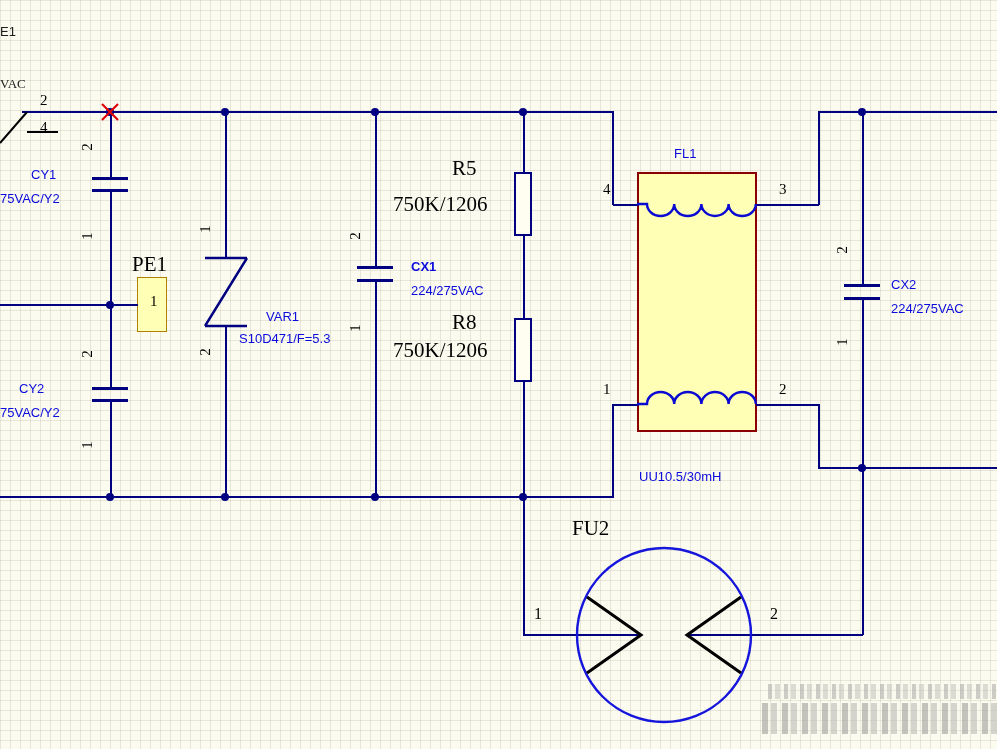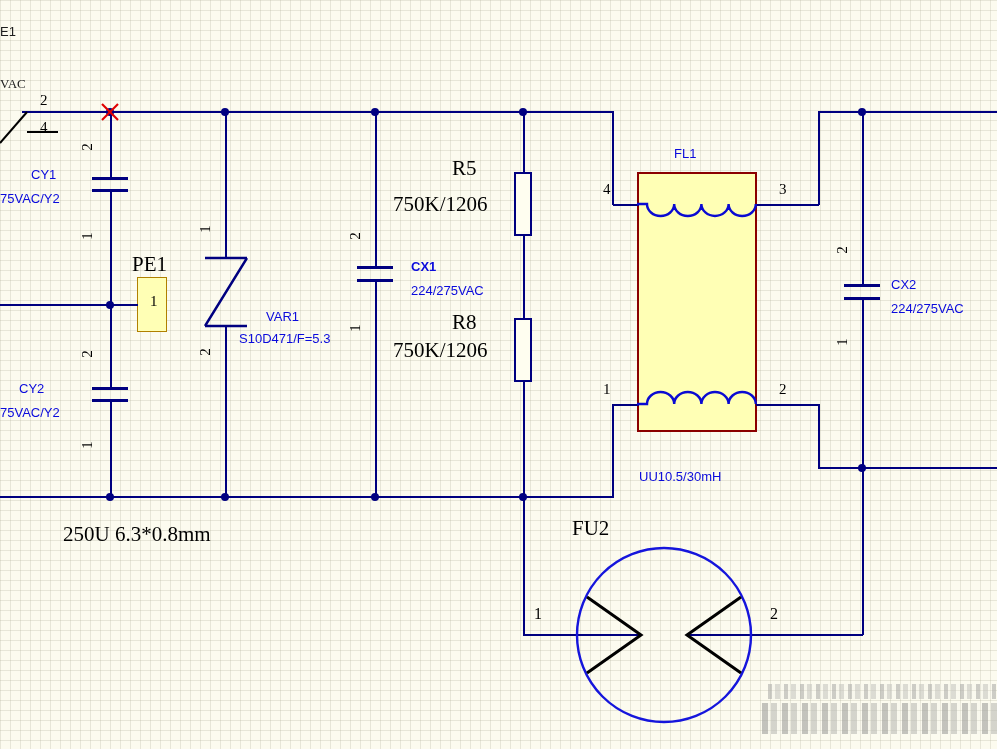--- a/index.html
+++ b/index.html
@@ -149,21 +149,20 @@
   <div class="pnum" style="left:779px;top:181px;">3</div>
   <div class="pnum" style="left:603px;top:381px;">1</div>
   <div class="pnum" style="left:779px;top:381px;">2</div>
   <div class="blbl" style="left:639px;top:431px;margin-top:38px;">UU10.5/30mH</div>
 
   <div class="pnum rot" style="left:834px;top:242px;">2</div>
   <div class="pnum rot" style="left:834px;top:334px;">1</div>
   <div class="blbl" style="left:891px;top:277px;">CX2</div>
   <div class="blbl" style="left:891px;top:301px;">224/275VAC</div>
 
-  <div class="slbl" style="left:63px;top:522px;">250U 6.3*0.8mm</div>
   <div class="slbl" style="left:572px;top:516px;">FU2</div>
   <div class="pnum" style="left:534px;top:605px;font-size:16px;">1</div>
   <div class="pnum" style="left:770px;top:605px;font-size:16px;">2</div>
 
   <div class="wm wm-a" style="left:768px;top:684px;width:228px;height:15px;"></div>
   <div class="wm wm-b" style="left:762px;top:703px;width:235px;height:31px;"></div>
 
 </div>
 
 </body></html>

